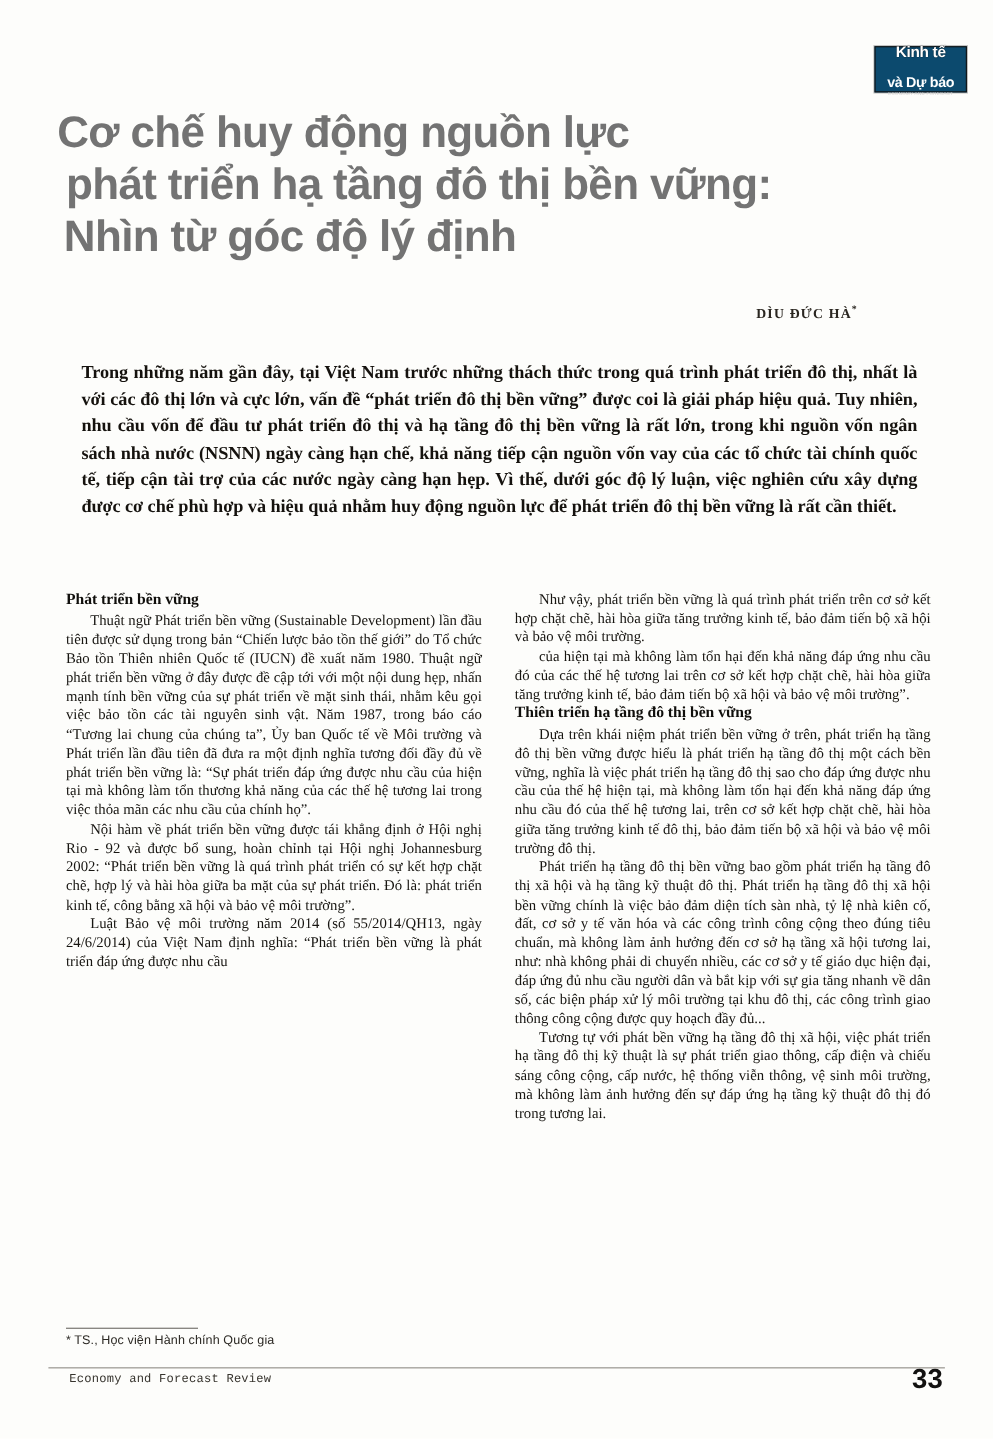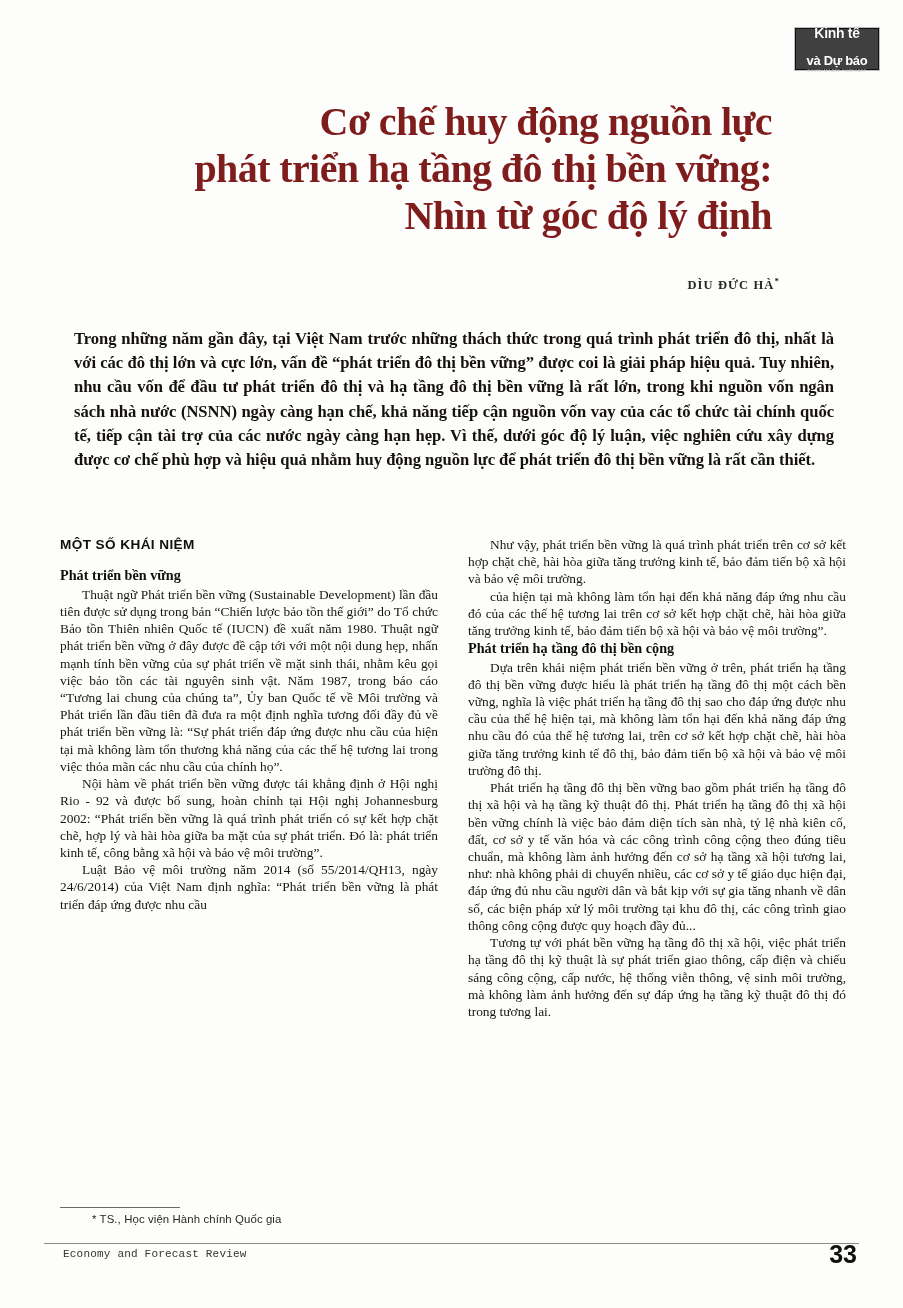--- a/index.html
+++ b/index.html
@@ -18,25 +18,25 @@
 
   .page {
     position: absolute;
     inset: 0;
     background: #fdfdfb;
   }
 
   
   .masthead-logo {
     position: absolute;
-    top: 28px;
+    top: 42px;
     right: 24px;
     width: 82px;
     height: 40px;
-    background: #404040;
+    background: #0c4a6e;
     border: 1px solid #111;
     display: flex;
     flex-direction: column;
     align-items: center;
     justify-content: center;
     line-height: 1.0;
     box-shadow: 0 0 0 1px rgba(0,0,0,0.25);
   }
   .masthead-logo .lg1 {
     color: #ffffff;
@@ -63,28 +63,27 @@
   }
 
   
   .title-block {
     position: absolute;
     left: 52px;
     top: 98px;
     width: 720px;
   }
   .title-line {
-    font-family: Liberation Serif, serif;
+    font-family: Liberation Sans, sans-serif;
     font-weight: bold;
     font-size: 40px;
     line-height: 1.18;
     letter-spacing: -0.6px;
-    color: #7f1d1d;
+    color: #737373;
     white-space: nowrap;
-    text-align: right;
   }
   .title-line.l2 { padding-left: 8px; }
   .title-line.l3 { padding-left: 6px; }
 
   .byline {
     position: absolute;
     left: 52px;
     top: 276px;
     width: 728px;
     text-align: right;
@@ -161,21 +160,20 @@
   }
   .footnote {
     position: absolute;
     left: 60px;
     top: 1213px;
     width: 360px;
     font-family: "Liberation Sans", sans-serif;
     font-size: 11.4px;
     color: #2b2823;
     letter-spacing: 0.1px;
-    margin-left: 32px;
   }
 
   
   .footer-rule {
     position: absolute;
     left: 44px;
     top: 1243px;
     width: 815px;
     border-top: 1px solid #8e8b85;
   }
@@ -228,31 +226,30 @@
 
   <div class="byline">
     <span>DÌU ĐỨC HÀ</span><sup>*</sup>
   </div>
 
   <div class="abstract">Trong những năm gần đây, tại Việt Nam trước những thách thức trong quá trình phát triển đô thị, nhất là với các đô thị lớn và cực lớn, vấn đề “phát triển đô thị bền vững” được coi là giải pháp hiệu quả. Tuy nhiên, nhu cầu vốn để đầu tư phát triển đô thị và hạ tầng đô thị bền vững là rất lớn, trong khi nguồn vốn ngân sách nhà nước (NSNN) ngày càng hạn chế, khả năng tiếp cận nguồn vốn vay của các tổ chức tài chính quốc tế, tiếp cận tài trợ của các nước ngày càng hạn hẹp. Vì thế, dưới góc độ lý luận, việc nghiên cứu xây dựng được cơ chế phù hợp và hiệu quả nhằm huy động nguồn lực để phát triển đô thị bền vững là rất cần thiết.</div>
 
   <div class="columns">
 
     <div class="col">
-      <div class="sec-heading">MỘT SỐ KHÁI NIỆM</div>
       <div class="sub-heading">Phát triển bền vững</div>
       <p>Thuật ngữ Phát triển bền vững (Sustainable Development) lần đầu tiên được sử dụng trong bản “Chiến lược bảo tồn thế giới” do Tổ chức Bảo tồn Thiên nhiên Quốc tế (IUCN) đề xuất năm 1980. Thuật ngữ phát triển bền vững ở đây được đề cập tới với một nội dung hẹp, nhấn mạnh tính bền vững của sự phát triển về mặt sinh thái, nhằm kêu gọi việc bảo tồn các tài nguyên sinh vật. Năm 1987, trong báo cáo “Tương lai chung của chúng ta”, Ủy ban Quốc tế về Môi trường và Phát triển lần đầu tiên đã đưa ra một định nghĩa tương đối đầy đủ về phát triển bền vững là: “Sự phát triển đáp ứng được nhu cầu của hiện tại mà không làm tổn thương khả năng của các thế hệ tương lai trong việc thỏa mãn các nhu cầu của chính họ”.</p>
       <p>Nội hàm về phát triển bền vững được tái khẳng định ở Hội nghị Rio - 92 và được bổ sung, hoàn chỉnh tại Hội nghị Johannesburg 2002: “Phát triển bền vững là quá trình phát triển có sự kết hợp chặt chẽ, hợp lý và hài hòa giữa ba mặt của sự phát triển. Đó là: phát triển kinh tế, công bằng xã hội và bảo vệ môi trường”.</p>
       <p>Luật Bảo vệ môi trường năm 2014 (số 55/2014/QH13, ngày 24/6/2014) của Việt Nam định nghĩa: “Phát triển bền vững là phát triển đáp ứng được nhu cầu</p>
     </div>
 
     <div class="col">
       <p>Như vậy, phát triển bền vững là quá trình phát triển trên cơ sở kết hợp chặt chẽ, hài hòa giữa tăng trưởng kinh tế, bảo đảm tiến bộ xã hội và bảo vệ môi trường.</p>
       <p>của hiện tại mà không làm tổn hại đến khả năng đáp ứng nhu cầu đó của các thế hệ tương lai trên cơ sở kết hợp chặt chẽ, hài hòa giữa tăng trưởng kinh tế, bảo đảm tiến bộ xã hội và bảo vệ môi trường”.</p>
-      <div class="sub-heading">Phát triển hạ tầng đô thị bền cộng</div>
+      <div class="sub-heading">Thiên triển hạ tầng đô thị bền vững</div>
       <p>Dựa trên khái niệm phát triển bền vững ở trên, phát triển hạ tầng đô thị bền vững được hiểu là phát triển hạ tầng đô thị một cách bền vững, nghĩa là việc phát triển hạ tầng đô thị sao cho đáp ứng được nhu cầu của thế hệ hiện tại, mà không làm tổn hại đến khả năng đáp ứng nhu cầu đó của thế hệ tương lai, trên cơ sở kết hợp chặt chẽ, hài hòa giữa tăng trưởng kinh tế đô thị, bảo đảm tiến bộ xã hội và bảo vệ môi trường đô thị.</p>
       <p>Phát triển hạ tầng đô thị bền vững bao gồm phát triển hạ tầng đô thị xã hội và hạ tầng kỹ thuật đô thị. Phát triển hạ tầng đô thị xã hội bền vững chính là việc bảo đảm diện tích sàn nhà, tỷ lệ nhà kiên cố, đất, cơ sở y tế văn hóa và các công trình công cộng theo đúng tiêu chuẩn, mà không làm ảnh hưởng đến cơ sở hạ tầng xã hội tương lai, như: nhà không phải di chuyển nhiều, các cơ sở y tế giáo dục hiện đại, đáp ứng đủ nhu cầu người dân và bắt kịp với sự gia tăng nhanh về dân số, các biện pháp xử lý môi trường tại khu đô thị, các công trình giao thông công cộng được quy hoạch đầy đủ...</p>
       <p>Tương tự với phát bền vững hạ tầng đô thị xã hội, việc phát triển hạ tầng đô thị kỹ thuật là sự phát triển giao thông, cấp điện và chiếu sáng công cộng, cấp nước, hệ thống viễn thông, vệ sinh môi trường, mà không làm ảnh hưởng đến sự đáp ứng hạ tầng kỹ thuật đô thị đó trong tương lai.</p>
     </div>
 
   </div>
 
   <div class="footnote-rule"></div>
   <div class="footnote">* TS., Học viện Hành chính Quốc gia</div>
 

